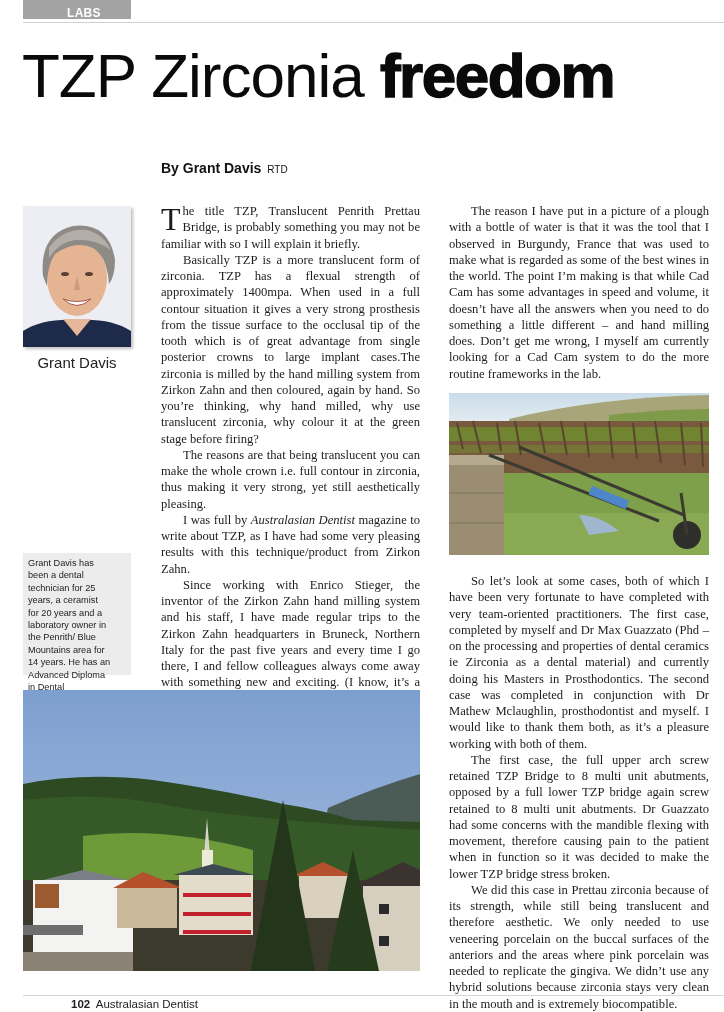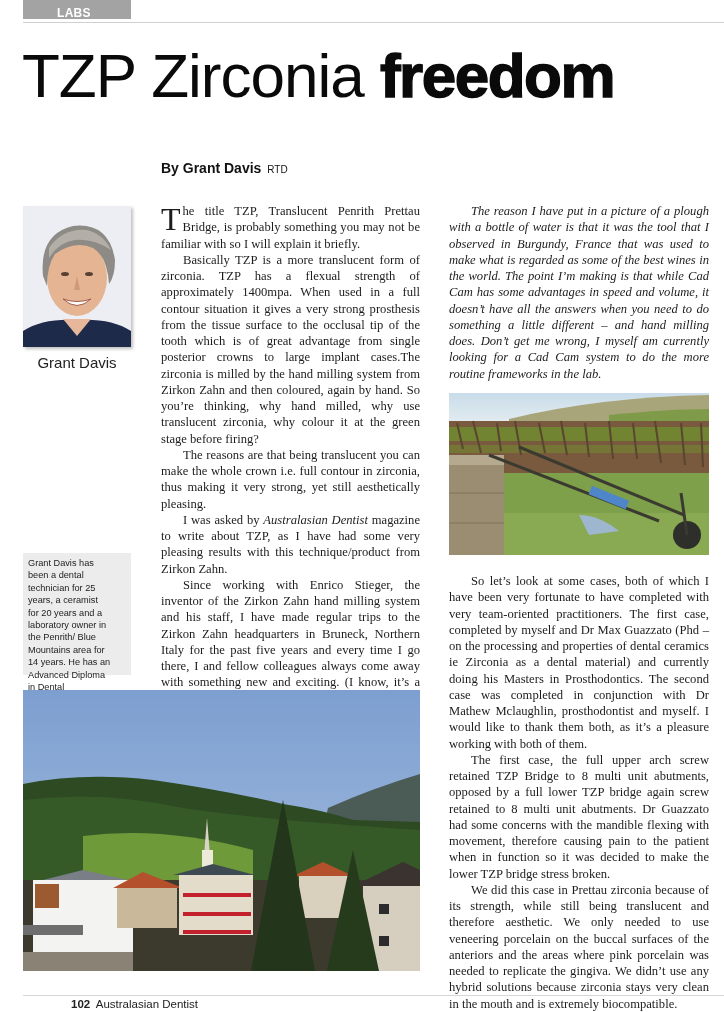--- a/index.html
+++ b/index.html
@@ -3,21 +3,21 @@
 <meta charset="utf-8">
 <style>
   * { margin: 0; padding: 0; box-sizing: border-box; }
   html, body { width: 724px; height: 1012px; background: #ffffff; overflow: hidden; }
   body { position: relative; font-family: "Liberation Serif", "DejaVu Serif", serif; color: #1a1a1a; }
 
   .section-tab {
     position: absolute; left: 23px; top: 0; width: 108px; height: 19px;
     background: #a3a3a3; color: #ffffff;
     font-family: "Liberation Sans", sans-serif; font-size: 12px; font-weight: bold;
-    padding-left: 34px; line-height: 27px; overflow: hidden; letter-spacing: 0.3px;
+    padding-left: 44px; line-height: 27px; overflow: hidden; letter-spacing: 0.3px;
   }
   .top-rule { position: absolute; left: 23px; right: 0; top: 22px; height: 1px; background: #d0d0d0; }
 
   .headline {
     position: absolute; left: 22px; top: 40px; white-space: nowrap;
     font-family: "Liberation Sans", sans-serif; font-size: 62px; line-height: 72px;
     color: #0a0a0a; letter-spacing: -1px; text-align: center;
   }
   .headline .light { font-weight: normal; }
   .headline .bold { font-weight: 900; letter-spacing: -1.5px; -webkit-text-stroke: 1.4px #0a0a0a; }
@@ -43,21 +43,21 @@
     background: #ececec; padding: 4px 20px 0 5px;
     font-family: "Liberation Sans", sans-serif; font-size: 9.2px; line-height: 12.4px; color: #222;
   }
 
   .col {
     position: absolute; font-size: 12.6px; line-height: 16.25px; text-align: justify; color: #1c1c1c;
   }
   .col p { text-indent: 22px; }
   .col p.noindent { text-indent: 0; }
   .col-mid { left: 161px; top: 203px; width: 259px; }
-  .col-right-top { left: 449px; top: 203px; width: 260px; font-style: italic; }
+  .col-right-top { left: 449px; top: 203px; width: 260px; }
   .col-right-bottom { left: 449px; top: 573px; width: 260px; }
   .dropcap {
     float: left; font-size: 32px; line-height: 26px; margin: 3px 2px 0 0; font-weight: normal;
   }
 
   .photo-plough {
     position: absolute; left: 449px; top: 393px; width: 260px; height: 162px; overflow: hidden;
   }
   .photo-town {
     position: absolute; left: 23px; top: 690px; width: 397px; height: 281px; overflow: hidden;
@@ -106,21 +106,21 @@
 <div class="portrait-caption">Grant Davis</div>
 
 <div class="bio-box">
   <span>Grant Davis has been a dental technician for 25 years, a ceramist for 20 years and a laboratory owner in the Penrith/ Blue Mountains area for 14 years. He has an Advanced Diploma in Dental Prosthetics.</span>
 </div>
 
 <div class="col col-mid">
   <p class="noindent"><span class="dropcap">T</span><span>he title TZP, Translucent Penrith Prettau Bridge, is probably something you may not be familiar with so I will explain it briefly.</span></p>
   <p>Basically TZP is a more translucent form of zirconia. TZP has a flexual strength of approximately 1400mpa. When used in a full contour situation it gives a very strong prosthesis from the tissue surface to the occlusal tip of the tooth which is of great advantage from single posterior crowns to large implant cases.The zirconia is milled by the hand milling system from Zirkon Zahn and then coloured, again by hand. So you’re thinking, why hand milled, why use translucent zirconia, why colour it at the green stage before firing?</p>
   <p>The reasons are that being translucent you can make the whole crown i.e. full contour in zirconia, thus making it very strong, yet still aesthetically pleasing.</p>
-  <p><span>I was asked by </span><em>Australasian Dentist</em><span> magazine to write about TZP, as I have had some very pleasing results with this technique/product from Zirkon Zahn.</span></p>
+  <p><span>I was full by </span><em>Australasian Dentist</em><span> magazine to write about TZP, as I have had some very pleasing results with this technique/product from Zirkon Zahn.</span></p>
   <p>Since working with Enrico Stieger, the inventor of the Zirkon Zahn hand milling system and his staff, I have made regular trips to the Zirkon Zahn headquarters in Bruneck, Northern Italy for the past five years and every time I go there, I and fellow colleagues always come away with something new and exciting. (I know, it’s a hard gig.)</p>
 </div>
 
 <div class="col col-right-top">
   <p>The reason I have put in a picture of a plough with a bottle of water is that it was the tool that I observed in Burgundy, France that was used to make what is regarded as some of the best wines in the world. The point I’m making is that while Cad Cam has some advantages in speed and volume, it doesn’t have all the answers when you need to do something a little different – and hand milling does. Don’t get me wrong, I myself am currently looking for a Cad Cam system to do the more routine frameworks in the lab.</p>
 </div>
 
 <div class="photo-plough">
   <svg viewBox="0 0 260 162" preserveAspectRatio="none">
     <defs>

